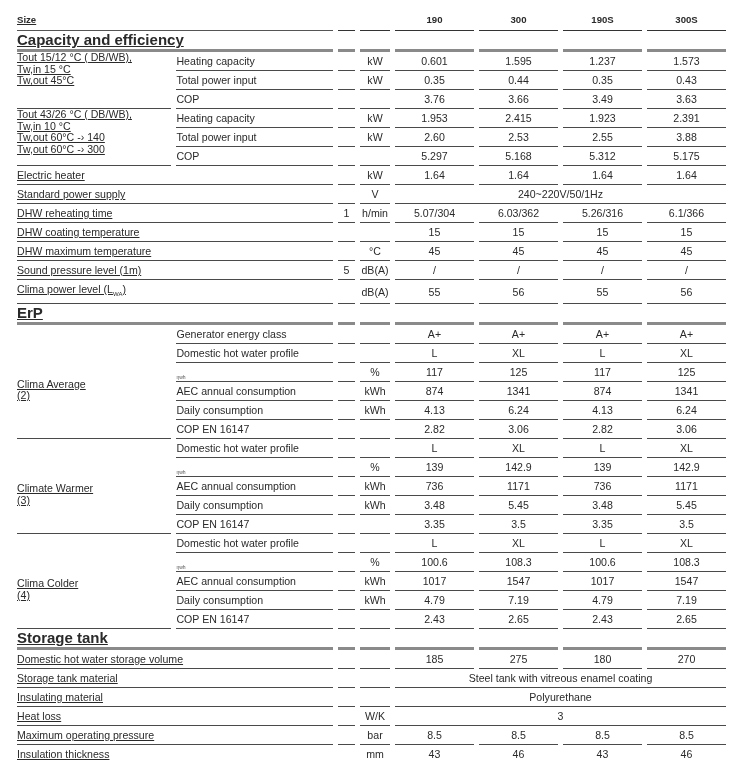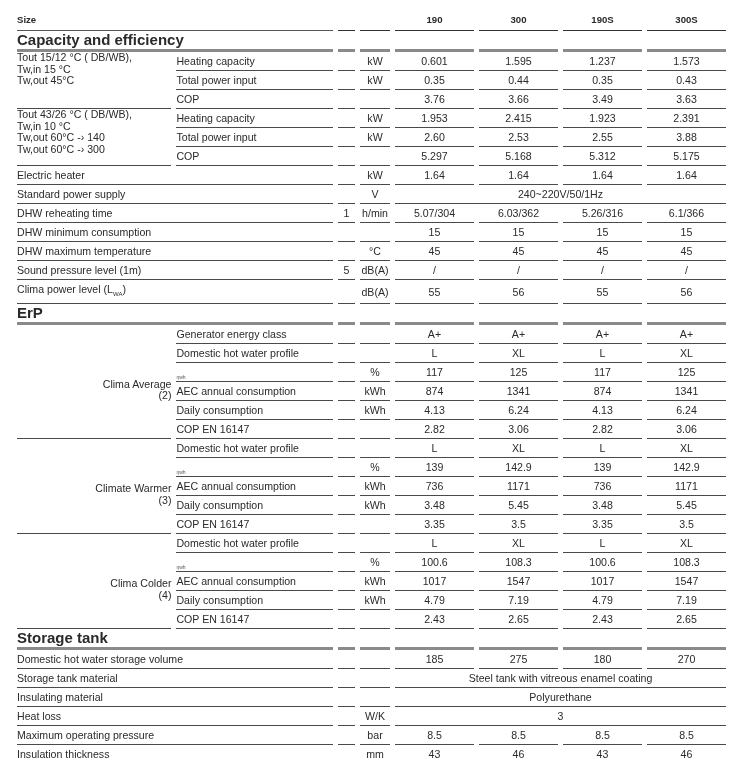--- a/index.html
+++ b/index.html
@@ -1,30 +1,30 @@
 <!DOCTYPE html>
 <html><head>
 <meta charset="utf-8">
 <style>
   html,body{margin:0;padding:0;background:#fff;}
   body{width:756px;height:762px;position:relative;overflow:hidden;font-family:"Liberation Sans","DejaVu Sans",sans-serif;color:#2a2a2a;}
   table{position:absolute;left:17px;top:10px;border-collapse:separate;border-spacing:5px 0;margin-left:-5px;}
   td{padding:0;height:18px;font-size:10.6px;line-height:18px;white-space:nowrap;vertical-align:middle;border-bottom:1.5px solid #4a4a4a;}
-  td.lbl{width:152px;}
+  td.lbl{width:152px;text-decoration:underline;}
   td.par{width:154px;}
   td.note{width:17px;text-align:center;}
   td.unit{width:30px;text-align:center;}
   td.val{width:79px;text-align:center;}
   td.span-label{width:316px;}
   tr.head td{font-weight:bold;font-size:9.6px;height:20px;border-bottom:1.5px solid #333;}
   tr.head td.lbl{border-bottom:1.5px solid #555;}
   tr.section td{font-weight:bold;font-size:15px;height:18px;border-bottom:3px solid #8a8a8a;}
   tr.section td.gap{border-bottom:3px solid #8a8a8a;}
   td.group{vertical-align:top;line-height:11.5px;border-bottom:1.5px solid #4a4a4a;}
-  td.group.center{text-align:right;vertical-align:middle;padding-top:17px;}
+  td.group.center{text-align:left;vertical-align:middle;padding-top:17px;}
   td.tiny{font-size:5px;line-height:8px;vertical-align:bottom;color:#555;}
   sub{font-size:6px;}
 </style>
 </head>
 <body>
 
 <table>
   <tbody id="tbody">
     <tr class="head">
       <td class="lbl" colspan="2">Size</td>
@@ -127,21 +127,21 @@
       <tr>
         <td class="lbl span-label" colspan="2">DHW reheating time</td>
         <td class="note">1</td>
         <td class="unit">h/min</td>
         <td class="val">5.07/304</td>
         <td class="val">6.03/362</td>
         <td class="val">5.26/316</td>
         <td class="val">6.1/366</td>
       </tr>
       <tr>
-        <td class="lbl span-label" colspan="2">DHW minimum consumption</td>
+        <td class="lbl span-label" colspan="2">DHW coating temperature</td>
         <td class="note"></td>
         <td class="unit"></td>
         <td class="val">15</td>
         <td class="val">15</td>
         <td class="val">15</td>
         <td class="val">15</td>
       </tr>
       <tr>
         <td class="lbl span-label" colspan="2">DHW maximum temperature</td>
         <td class="note"></td>

